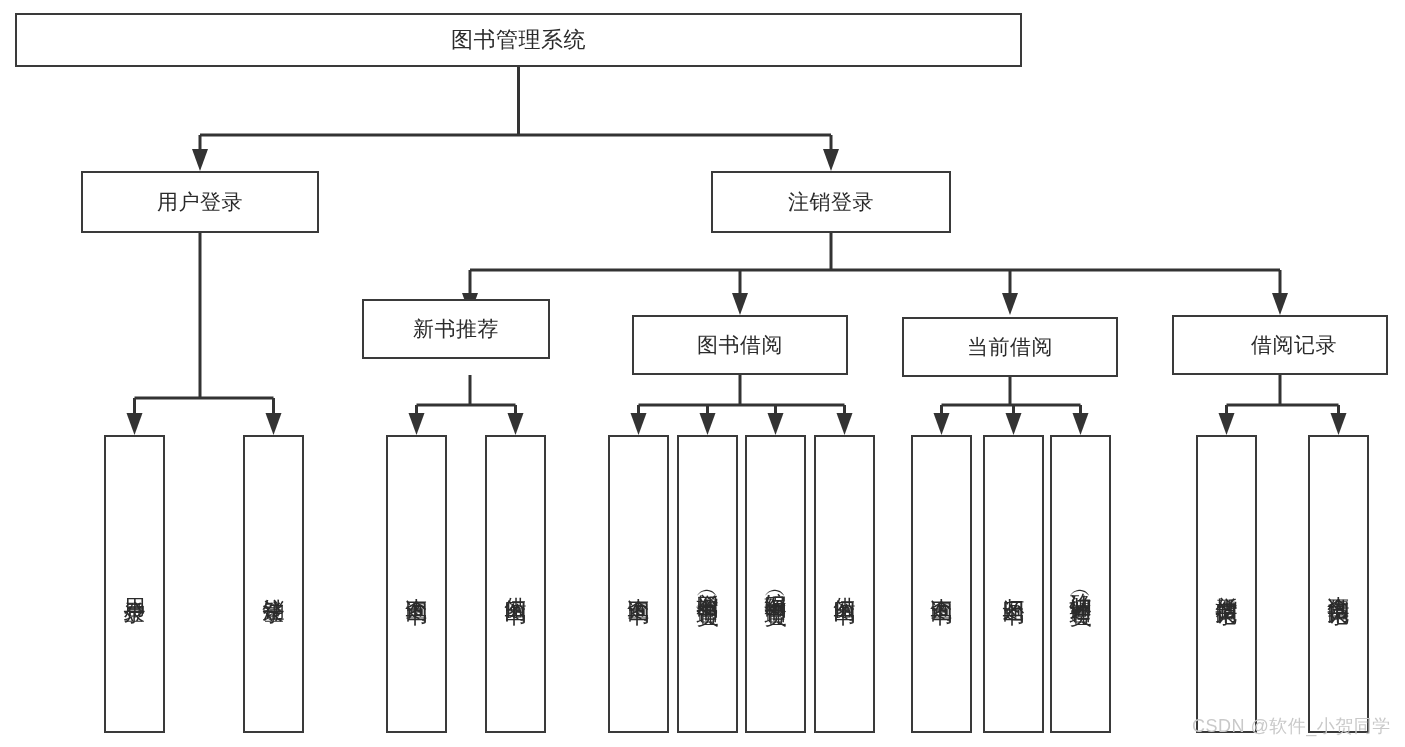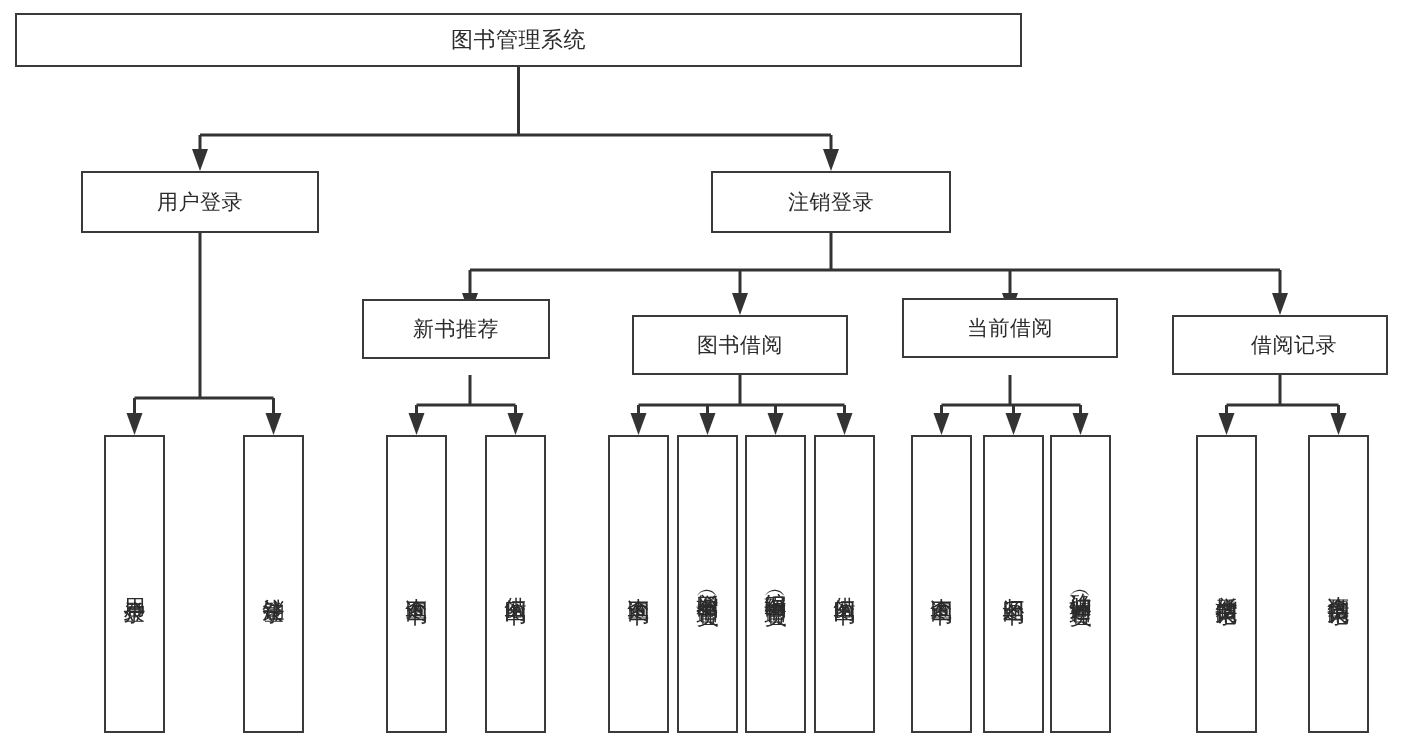--- a/index.html
+++ b/index.html
@@ -131,21 +131,21 @@
       </div>
       <div class="node-box" style="left: 711px; top: 171px; width: 240px; height: 62px;">
         <span class="node-label">注销登录</span>
       </div>
       <div class="node-box" style="left: 362px; top: 299px; width: 188px; height: 60px;">
         <span class="node-label">新书推荐</span>
       </div>
       <div class="node-box" style="left: 632px; top: 315px; width: 216px; height: 60px;">
         <span class="node-label">图书借阅</span>
       </div>
-      <div class="node-box" style="left: 902px; top: 298px; width: 216px; height: 60px; align-items: center;">
+      <div class="node-box" style="left: 902px; top: 317px; width: 216px; height: 60px; align-items: center;">
         <span class="node-label">当前借阅</span>
       </div>
       <div class="node-box" style="left: 1172px; top: 315px; width: 216px; height: 60px; padding-left: 28px;">
         <span class="node-label">借阅记录</span>
       </div>
       <div class="node-box vertical" style="left: 104px; top: 435px; width: 61px; height: 298px;">
         <span class="node-label">用户登录</span>
       </div>
       <div class="node-box vertical" style="left: 243px; top: 435px; width: 61px; height: 298px;">
         <span class="node-label">注销登录</span>
@@ -177,13 +177,14 @@
       <div class="node-box vertical" style="left: 1050px; top: 435px; width: 61px; height: 298px;">
         <span class="node-label">确认归还（管理员）</span>
       </div>
       <div class="node-box vertical" style="left: 1196px; top: 435px; width: 61px; height: 298px;">
         <span class="node-label">新增借阅记录</span>
       </div>
       <div class="node-box vertical" style="left: 1308px; top: 435px; width: 61px; height: 298px;">
         <span class="node-label">查询借阅记录</span>
       </div>
     </div>
+  <div class="watermark" style="left: 1192px; top: 714px;">CSDN @软件_小贺同学</div>
 </div>
 
 </body></html>

